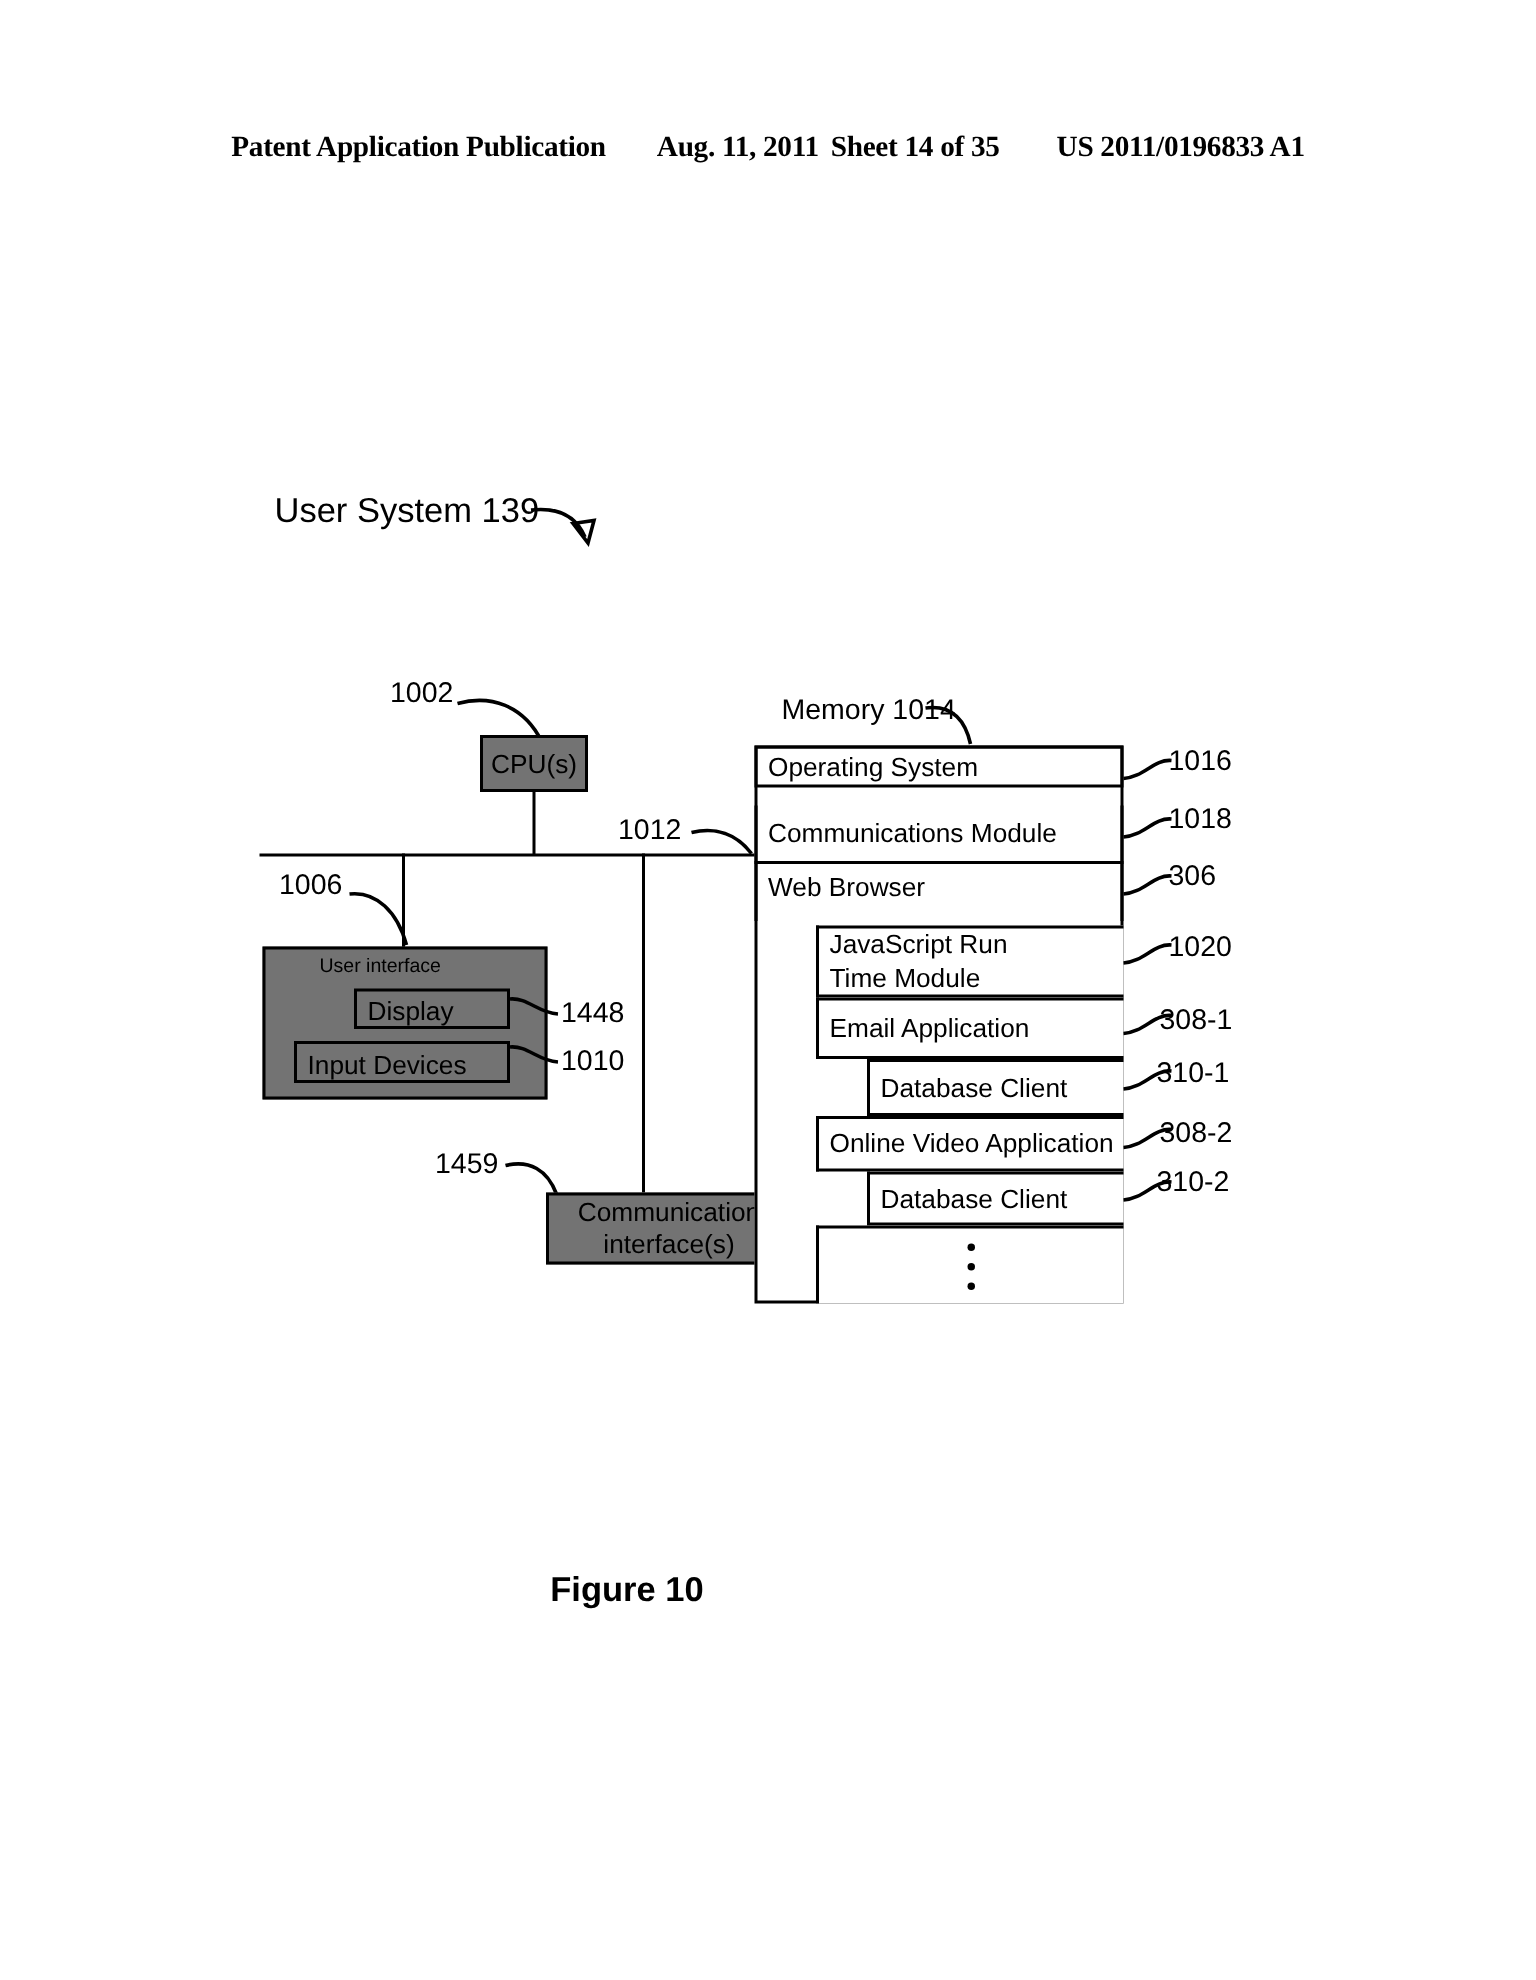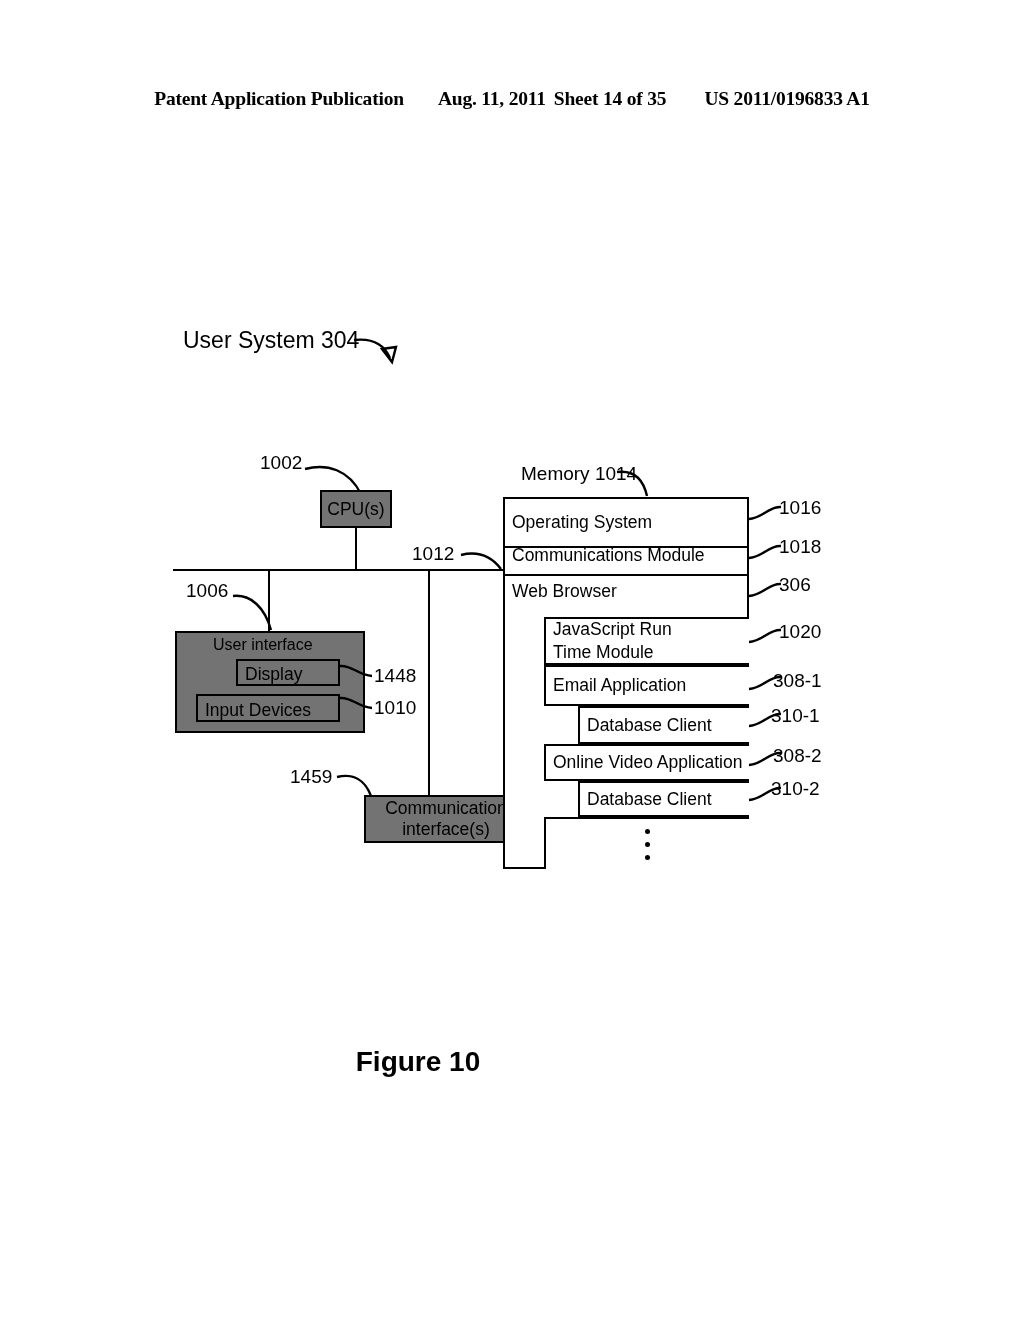--- a/index.html
+++ b/index.html
@@ -146,35 +146,35 @@
     margin: 4px 0;
   }
 
   
   #figure-caption {
     position: absolute;
     left: 0;
     top: 1046px;
     width: 836px;
     text-align: center;
-    font-size: 28px;
+    font-size: 23px;
     font-weight: bold;
   }
 </style>
 </head>
 <body>
 
 <div id="patent-header">
   <span class="hdr-pub">Patent Application Publication</span>
   <span class="hdr-date">Aug. 11, 2011</span>
   <span class="hdr-sheet">Sheet 14 of 35</span>
   <span class="hdr-num">US 2011/0196833 A1</span>
 </div>
 
-<div id="title-user-system">User System 304</div>
+<div id="title-user-system">User System 139</div>
 <svg class="leader" style="left:352px; top:332px; width:60px; height:32px;">
   <path d="M 2 8 C 20 6, 32 12, 38 26"></path>
   <path d="M 30 17 L 40 30 L 44 15 Z" fill="#000" stroke="none"></path>
 </svg>
 
 <div class="ref" style="left:260px; top:452px;">1002</div>
 <svg class="leader" style="left:305px; top:462px; width:70px; height:38px;">
   <path d="M 0 7 C 22 1, 44 8, 56 32"></path>
 </svg>
 <div class="box center" style="left:320px; top:490px; width:72px; height:38px;">
@@ -190,21 +190,21 @@
 
 <div class="line-v" style="left:268px; top:569px; height:63px;"></div>
 <div class="line-v" style="left:428px; top:569px; height:226px;"></div>
 
 <div class="ref" style="left:186px; top:580px;">1006</div>
 <svg class="leader" style="left:233px; top:592px; width:48px; height:44px;">
   <path d="M 0 4 C 18 2, 32 16, 38 38"></path>
 </svg>
 
 <div class="box" style="left:175px; top:631px; width:190px; height:102px; display:block;"></div>
-<div class="plain-label" style="left:213px; top:636px; font-size:16px;">User interface</div>
+<div class="plain-label" style="left:213px; top:636px; font-size:13px;">User interface</div>
 
 <div class="box left" style="left:236px; top:659px; width:104px; height:27px;">
   <span>Display</span>
 </div>
 <svg class="leader" style="left:340px; top:665px; width:36px; height:18px;">
   <path d="M 0 1 C 12 0, 18 10, 32 11"></path>
 </svg>
 <div class="ref" style="left:374px; top:665px;">1448</div>
 
 <div class="box left" style="left:196px; top:694px; width:144px; height:28px;">
@@ -224,21 +224,21 @@
   <span>interface(s)</span>
 </div>
 
 <div class="plain-label" style="left:497px; top:463px;margin-left:24px;">Memory 1014</div>
 <svg class="leader" style="left:617px; top:470px; width:42px; height:30px;">
   <path d="M 0 2 C 16 0, 26 8, 30 26"></path>
 </svg>
 
 <div id="memory-outer"></div>
 
-<div class="mem-row" style="left:503px; top:497px; width:246px; height:51px; border-top:2.5px solid #000; border-left:2.5px solid #000; border-right:2.5px solid #000;">
+<div class="mem-row" style="left:503px; top:497px; width:246px; height:28px; border-top:2.5px solid #000; border-left:2.5px solid #000; border-right:2.5px solid #000;">
   <span>Operating System</span>
 </div>
 <svg class="leader" style="left:749px; top:506px; width:36px; height:18px;">
   <path d="M 32 1 C 20 0, 14 12, 0 13"></path>
 </svg>
 <div class="ref" style="left:779px; top:497px;">1016</div>
 
 <div class="mem-row" style="left:503px; top:537px; width:246px; height:39px; border-left:2.5px solid #000; border-right:2.5px solid #000;">
   <span>Communications Module</span>
 </div>

